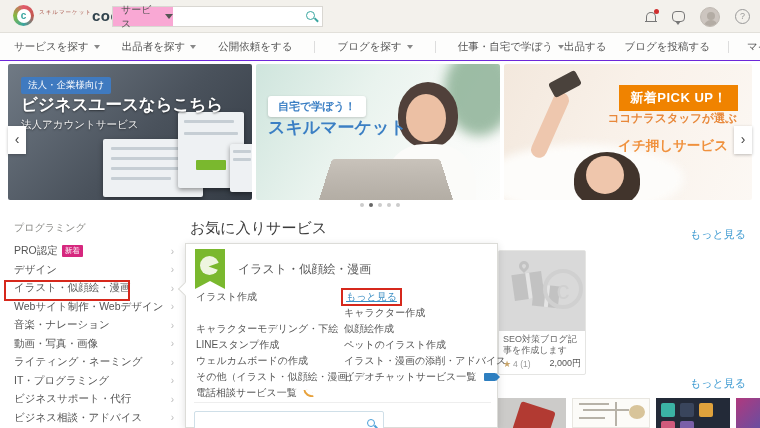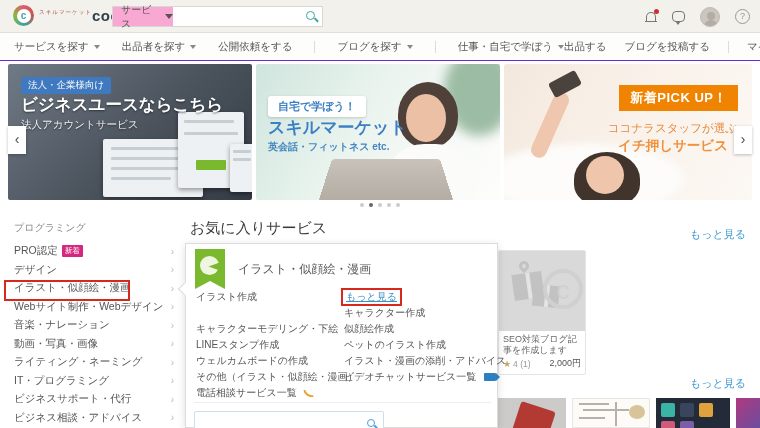--- a/index.html
+++ b/index.html
@@ -94,21 +94,21 @@
   .b3 .hair3 { position:absolute; left:70px; bottom:-6px; width:66px; height:54px;
     border-radius:50% 50% 40% 40%; background:#41342c; }
   .b3 .face3 { position:absolute; left:82px; bottom:6px; width:38px; height:38px; border-radius:50%;
     background:#efc6ac; }
   .b3 .arm { position:absolute; left:38px; top:26px; width:16px; height:70px; border-radius:8px;
     background:#eec7ae; transform:rotate(24deg); }
   .b3 .phone { position:absolute; left:46px; top:12px; width:30px; height:16px; border-radius:3px;
     background:#4a423c; transform:rotate(-28deg); }
   .b3-badge { position:absolute; right:14px; top:21px; background:#f08300; color:#fff; font-size:13px;
     font-weight:bold; padding:4px 11px; border-radius:0; letter-spacing:.5px; }
-  .b3-line1 { position:absolute; right:15px; top:57px; color:#e8883a; font-size:11.5px; font-weight:normal; }
+  .b3-line1 { position:absolute; right:15px; top:47px; color:#e8883a; font-size:11.5px; font-weight:bold; }
   .b3-line2 { position:absolute; right:24px; top:73px; color:#f0913d; font-size:13.5px; font-weight:bold; }
   .car-arrow { position:absolute; top:126px; width:18px; height:28px; background:#fff; z-index:3;
     box-shadow:0 1px 3px rgba(0,0,0,.25); color:#444; font-size:14px; text-align:center; line-height:26px;
     cursor:pointer; }
   .car-prev { left:8px; }
   .car-next { left:734px; }
   .dots { position:absolute; left:0; top:203px; width:760px; display:flex; justify-content:center; gap:5px; }
   .dot { width:4px; height:4px; border-radius:50%; background:#cccccc; cursor:pointer; }
   .dot.active { background:#666; }
   
@@ -280,21 +280,20 @@
   </div>
 
   <div class="banner b2">
     <div class="plant"></div>
     <div class="hair"></div>
     <div class="face"></div>
     <div class="shirt"></div>
     <div class="laptop"></div>
     <span class="b2-badge">自宅で学ぼう！</span>
     <span class="b2-title">スキルマーケット</span>
-    <span class="b2-sub">英会話・フィットネス etc.</span>
   </div>
 
   <div class="banner b3">
     <div class="pillow"></div>
     <div class="arm"></div>
     <div class="phone"></div>
     <div class="hair3"></div>
     <div class="face3"></div>
     <span class="b3-badge">新着PICK UP！</span>
     <span class="b3-line1">ココナラスタッフが選ぶ</span>

